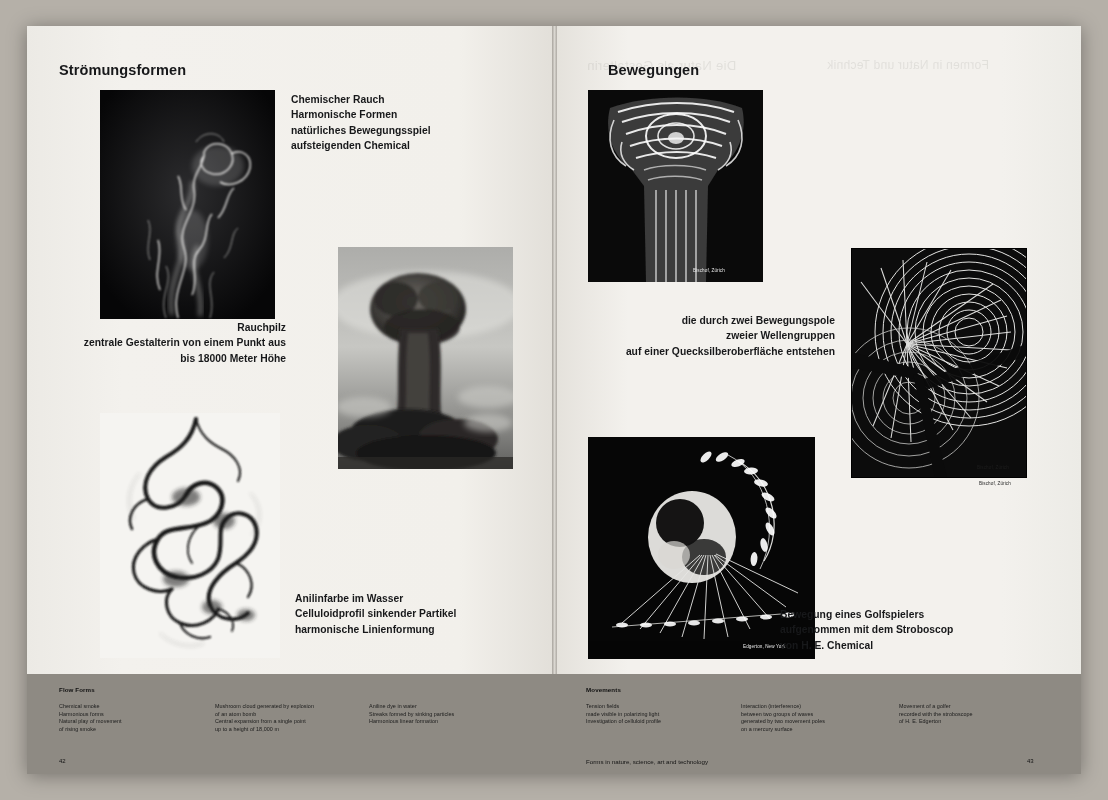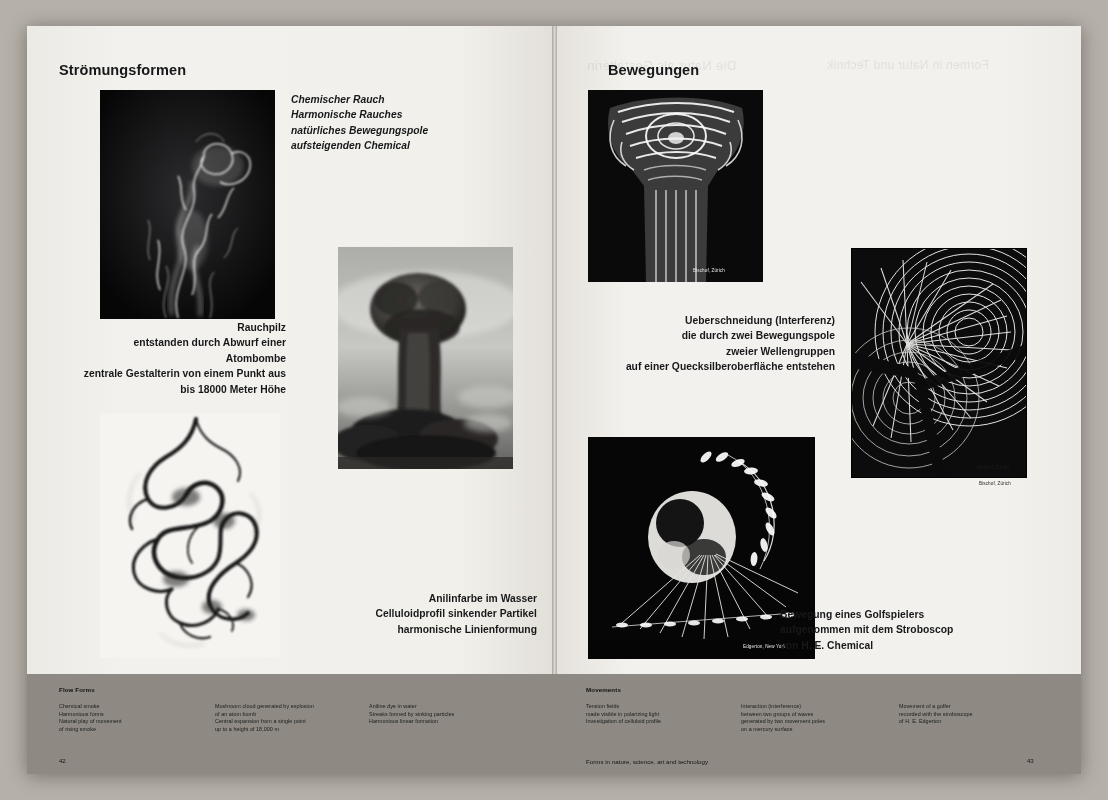--- a/index.html
+++ b/index.html
@@ -111,24 +111,24 @@
           <path d="M96 52 C104 40 120 42 124 52"></path>
           <path d="M50 170 C44 156 54 142 48 130"></path>
         </g>
         <g filter="url(#blur2)" fill="#ffffff" opacity=".16">
           <ellipse cx="118" cy="76" rx="26" ry="20"></ellipse>
           <ellipse cx="92" cy="150" rx="16" ry="30"></ellipse>
         </g>
       </svg>
     </div>
 
-    <div class="cap" style="left:264px;top:66px;width:220px;font-style:italic;">
+    <div class="cap" style="left:264px;top:66px;width:220px;">
       <div>Chemischer Rauch</div>
-      <div>Harmonische Rauches</div>
-      <div>natürliches Bewegungspole</div>
+      <div>Harmonische Formen</div>
+      <div>natürliches Bewegungsspiel</div>
       <div>aufsteigenden Chemical</div>
     </div>
 
     <div class="ph" style="left:311px;top:221px;width:175px;height:222px;background:#8f8f8d;">
       <svg viewBox="0 0 175 222" width="175" height="222" style="display:block">
         <defs>
           <linearGradient id="sky" x1="0" y1="0" x2="0" y2="1">
             <stop offset="0%" stop-color="#adadaa"></stop>
               <stop offset="45%" stop-color="#c7c7c3"></stop>
             <stop offset="78%" stop-color="#8d8d8a"></stop>
@@ -171,21 +171,20 @@
           <ellipse cx="26" cy="160" rx="28" ry="10"></ellipse>
           <ellipse cx="150" cy="150" rx="30" ry="11"></ellipse>
           <ellipse cx="150" cy="176" rx="24" ry="9"></ellipse>
         </g>
         <rect x="0" y="210" width="175" height="12" fill="#2a2825" opacity=".75"></rect>
       </svg>
     </div>
 
     <div class="cap right" style="left:52px;top:294px;width:207px;">
       <div>Rauchpilz</div>
-      <div>entstanden durch Abwurf einer Atombombe</div>
       <div>zentrale Gestalterin von einem Punkt aus</div>
       <div>bis 18000 Meter Höhe</div>
     </div>
 
     <div class="ph" style="left:73px;top:387px;width:180px;height:245px;background:#f4f3f0;">
       <svg viewBox="0 0 180 245" width="180" height="245" style="display:block">
         <defs>
           <filter id="db1">
               <feGaussianBlur stdDeviation=".8"></feGaussianBlur>
             </filter>
@@ -217,21 +216,21 @@
           <ellipse cx="146" cy="202" rx="9" ry="6"></ellipse>
         </g>
         <g filter="url(#db2)" fill="none" stroke="#2a2a2a" stroke-width="1" opacity=".35">
           <path d="M40 60 C28 74 26 92 34 106"></path>
           <path d="M150 80 C162 92 162 110 152 122"></path>
           <path d="M60 220 C70 232 92 236 104 230"></path>
         </g>
       </svg>
     </div>
 
-    <div class="cap" style="left:280px;top:565px;width:230px;text-align:right;">
+    <div class="cap" style="left:268px;top:565px;width:230px;">
       <div>Anilinfarbe im Wasser</div>
       <div>Celluloidprofil sinkender Partikel</div>
       <div>harmonische Linienformung</div>
     </div>
 
     <h1 class="col-title" style="left:561px;top:26px;margin-left:20px;">Bewegungen</h1>
 
     <div class="ph" style="left:561px;top:64px;width:175px;height:192px;background:#0a0a0a;">
       <svg viewBox="0 0 175 192" width="175" height="192" style="display:block">
         <defs>
@@ -335,21 +334,20 @@
           <path d="M70 132 L176 96 L176 108 L74 142 Z" opacity=".95"></path>
           <path d="M62 126 L84 230 L96 230 L72 128 Z"></path>
         </g>
         <rect x="0" y="0" width="176" height="230" fill="none" stroke="#000" stroke-width="2"></rect>
       </svg>
       <span class="credit" style="left:126px;top:217px;color:#1d1d1d;">Bischof, Zürich</span>
     </div>
     <span class="credit" style="left:952px;top:455px;color:#2a2a2a;">Bischof, Zürich</span>
 
     <div class="cap right" style="left:560px;top:287px;width:248px;">
-      <div>Ueberschneidung (Interferenz)</div>
       <div>die durch zwei Bewegungspole</div>
       <div>zweier Wellengruppen</div>
       <div>auf einer Quecksilberoberfläche entstehen</div>
     </div>
 
     <div class="ph" style="left:561px;top:411px;width:227px;height:222px;background:#070707;">
       <svg viewBox="0 0 227 222" width="227" height="222" style="display:block">
         <rect width="227" height="222" fill="#060606"></rect>
 
         <g stroke="#f2f2f0" fill="none">

